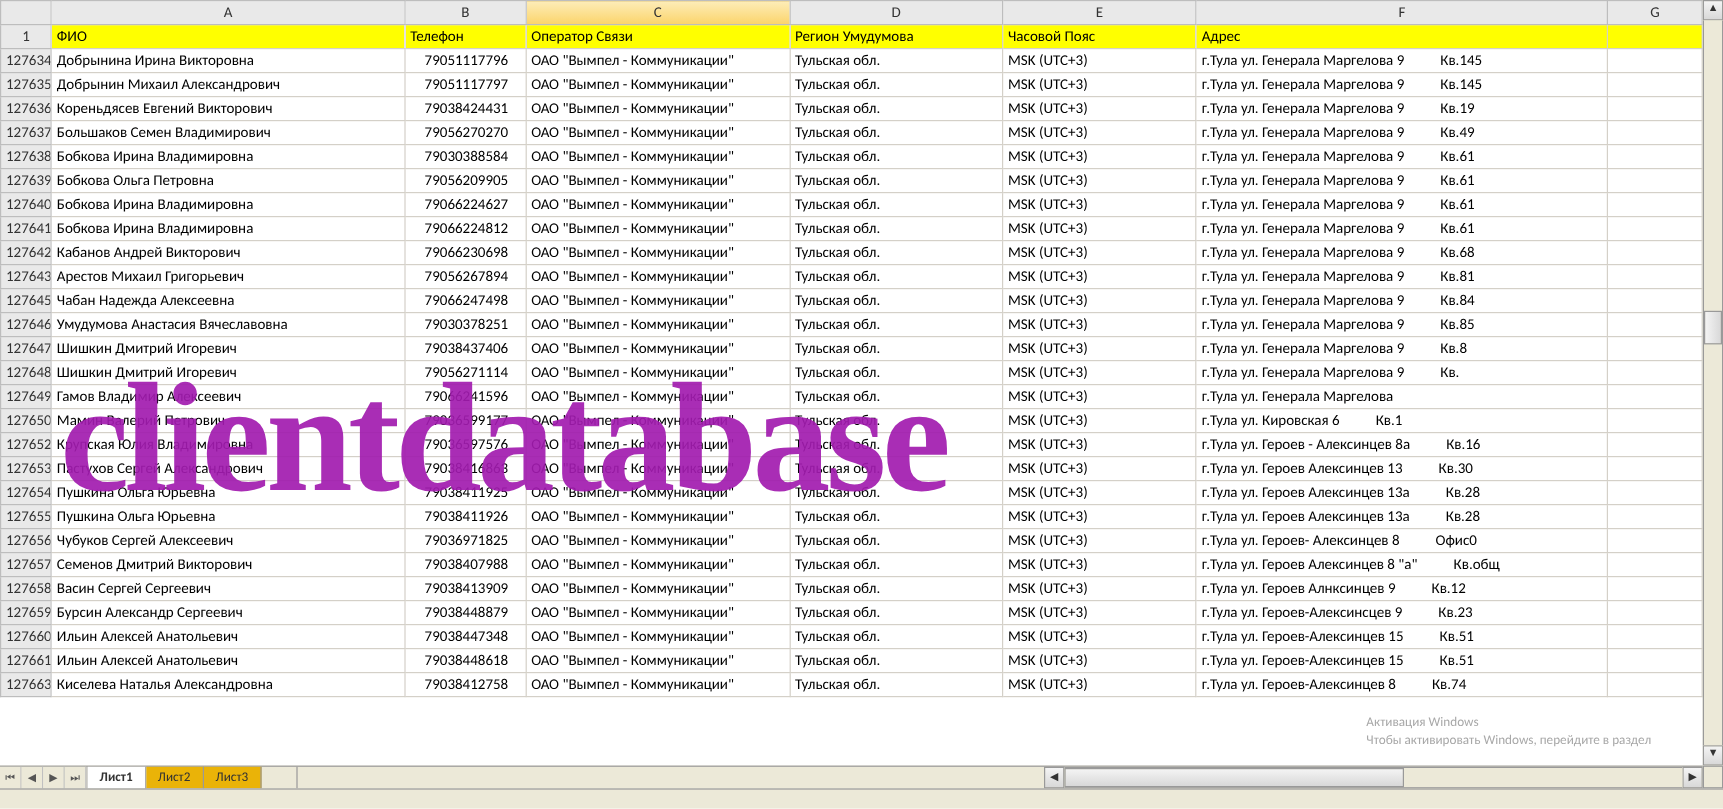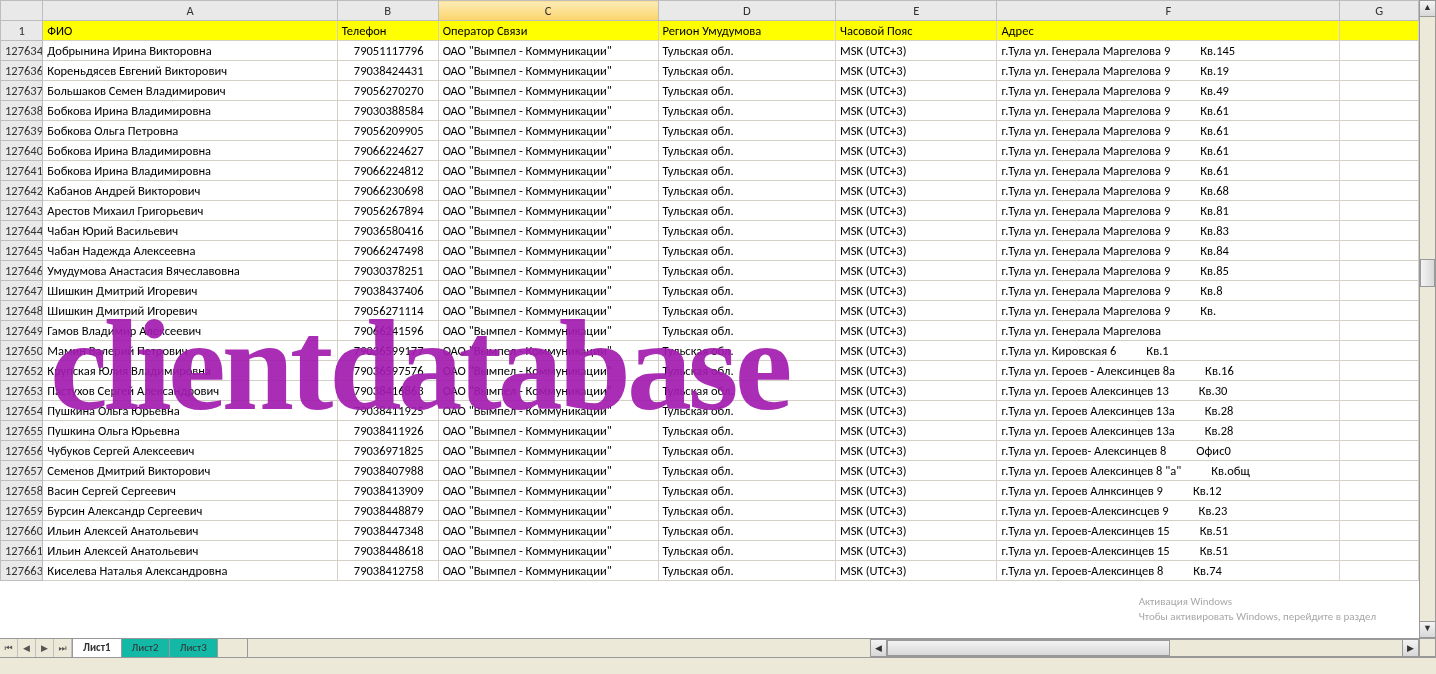--- a/index.html
+++ b/index.html
@@ -86,21 +86,21 @@
     width: 18px;
     border: none;
     background: #ece9d8;
     color: #555;
     cursor: pointer;
     border-right: 1px solid #c0c0c0;
     font-size: 9px;
   }
   .tab {
     padding: 2px 10px;
-    background: #14b8a6;
+    background: #eab308;
     border-right: 1px solid #999;
     color: #333;
     cursor: pointer;
   }
   .tab.active {
     background: #fff;
     font-weight: bold;
     border-bottom: 1px solid #fff;
     margin-bottom: -1px;
   }
@@ -262,20 +262,30 @@
           <th class="rowh">127634</th>
           <td>Добрынина Ирина Викторовна</td>
           <td class="colB">79051117796</td>
           <td>ОАО "Вымпел - Коммуникации"</td>
           <td>Тульская обл.</td>
           <td>MSK (UTC+3)</td>
           <td><span>г.Тула ул. Генерала Маргелова 9</span><span style="float: none; margin-left: 30px;">Кв.145</span></td>
           <td></td>
         </tr>
         <tr>
+          <th class="rowh">127635</th>
+          <td>Добрынин Михаил Александрович</td>
+          <td class="colB">79051117797</td>
+          <td>ОАО "Вымпел - Коммуникации"</td>
+          <td>Тульская обл.</td>
+          <td>MSK (UTC+3)</td>
+          <td><span>г.Тула ул. Генерала Маргелова 9</span><span style="float: none; margin-left: 30px;">Кв.145</span></td>
+          <td></td>
+        </tr>
+        <tr>
           <th class="rowh">127636</th>
           <td>Кореньдясев Евгений Викторович</td>
           <td class="colB">79038424431</td>
           <td>ОАО "Вымпел - Коммуникации"</td>
           <td>Тульская обл.</td>
           <td>MSK (UTC+3)</td>
           <td><span>г.Тула ул. Генерала Маргелова 9</span><span style="float: none; margin-left: 30px;">Кв.19</span></td>
           <td></td>
         </tr>
         <tr>
@@ -339,30 +349,20 @@
           <td></td>
         </tr>
         <tr>
           <th class="rowh">127643</th>
           <td>Арестов Михаил Григорьевич</td>
           <td class="colB">79056267894</td>
           <td>ОАО "Вымпел - Коммуникации"</td>
           <td>Тульская обл.</td>
           <td>MSK (UTC+3)</td>
           <td><span>г.Тула ул. Генерала Маргелова 9</span><span style="float: none; margin-left: 30px;">Кв.81</span></td>
-          <td></td>
-        </tr>
-        <tr>
-          <th class="rowh">127644</th>
-          <td>Чабан Юрий Васильевич</td>
-          <td class="colB">79036580416</td>
-          <td>ОАО "Вымпел - Коммуникации"</td>
-          <td>Тульская обл.</td>
-          <td>MSK (UTC+3)</td>
-          <td><span>г.Тула ул. Генерала Маргелова 9</span><span style="float: none; margin-left: 30px;">Кв.83</span></td>
           <td></td>
         </tr>
         <tr>
           <th class="rowh">127645</th>
           <td>Чабан Надежда Алексеевна</td>
           <td class="colB">79066247498</td>
           <td>ОАО "Вымпел - Коммуникации"</td>
           <td>Тульская обл.</td>
           <td>MSK (UTC+3)</td>
           <td><span>г.Тула ул. Генерала Маргелова 9</span><span style="float: none; margin-left: 30px;">Кв.84</span></td>

